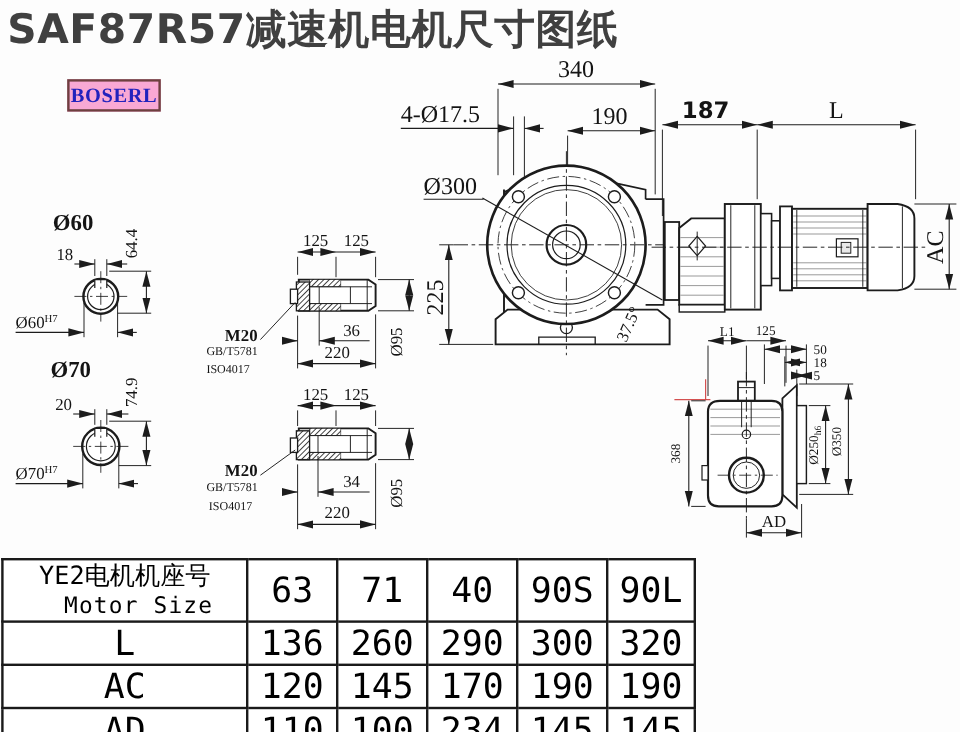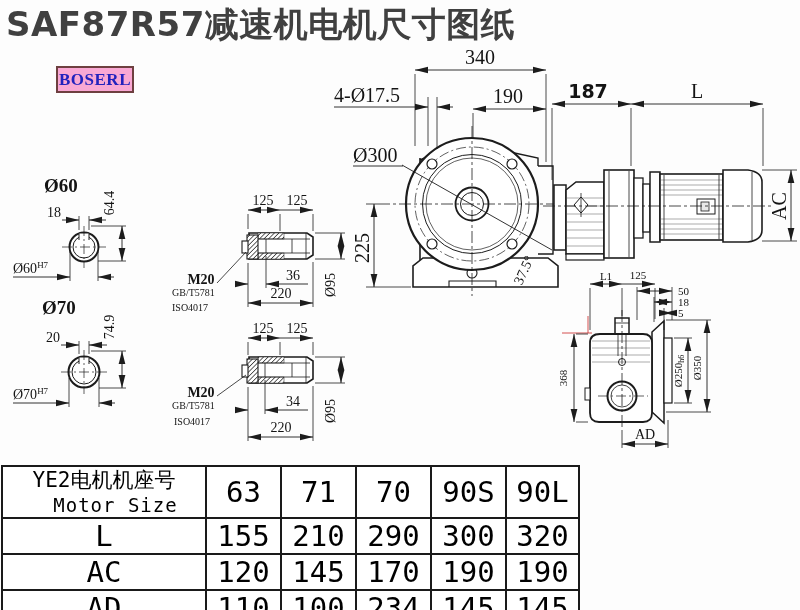--- a/index.html
+++ b/index.html
@@ -357,28 +357,28 @@
         <col style="width:73px">
     </colgroup>
     <tbody>
         <tr style="height:39px">
       <td>
         <div class="hdr-cn">YE2电机机座号</div>
         <div class="hdr-en">Motor Size</div>
       </td>
       <td class="cell">63</td>
       <td class="cell">71</td>
-      <td class="cell">70</td>
+      <td class="cell">40</td>
       <td class="cell">90S</td>
       <td class="cell">90L</td>
     </tr>
     <tr style="height:26px">
       <td class="cell">L</td>
-      <td class="cell">155</td>
-      <td class="cell">210</td>
+      <td class="cell">136</td>
+      <td class="cell">260</td>
       <td class="cell">290</td>
       <td class="cell">300</td>
       <td class="cell">320</td>
     </tr>
     <tr style="height:30px">
       <td class="cell">AC</td>
       <td class="cell">120</td>
       <td class="cell">145</td>
       <td class="cell">170</td>
       <td class="cell">190</td>

